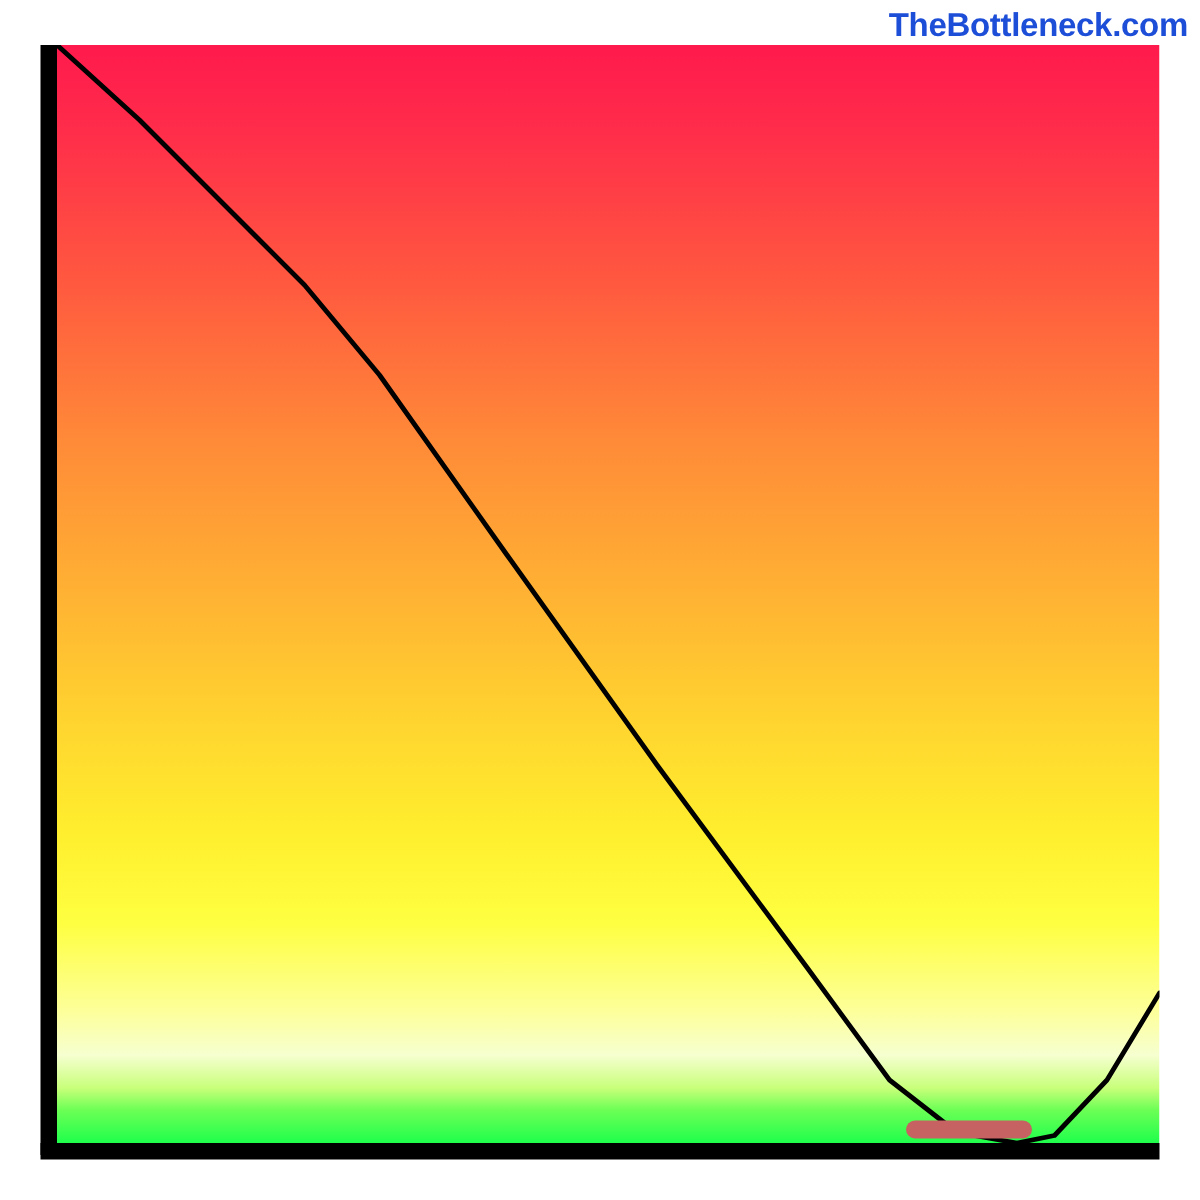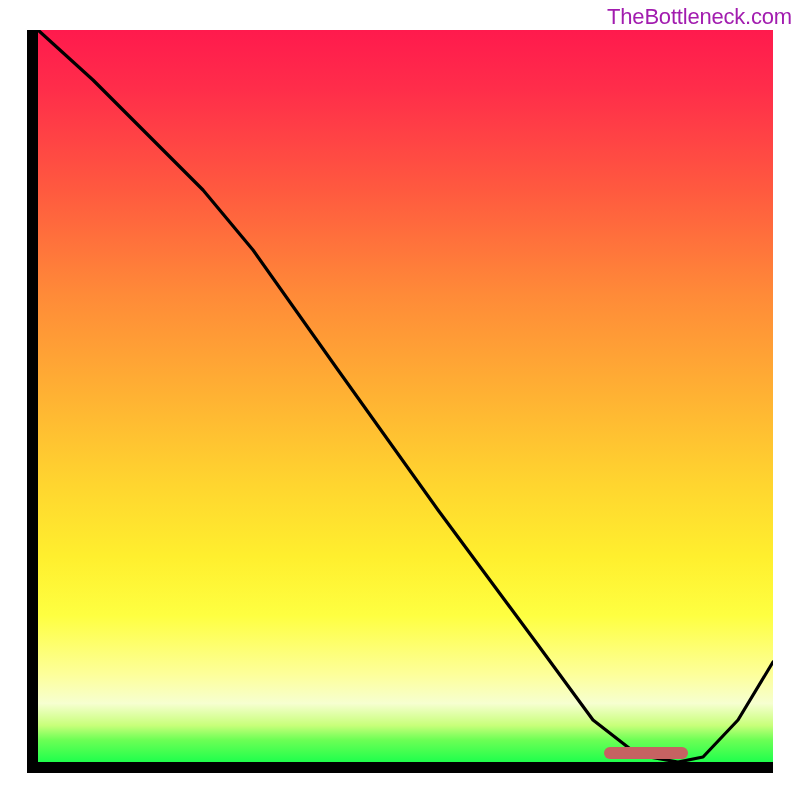--- a/index.html
+++ b/index.html
@@ -14,22 +14,22 @@
   .wrap {
     position: relative;
     width: 800px;
     height: 800px;
   }
   .watermark {
     position: absolute;
     top: 4px;
     right: 8px;
     font-size: 22px;
-    font-weight: 400;
-    color: #a21caf;
+    font-weight: 700;
+    color: #1d4ed8;
     letter-spacing: -0.2px;
     margin-left: 40px;
   }
   .axis {
     position: absolute;
     background: #000000;
   }
   .axis-y {
     left: 27px;
     top: 30px;

